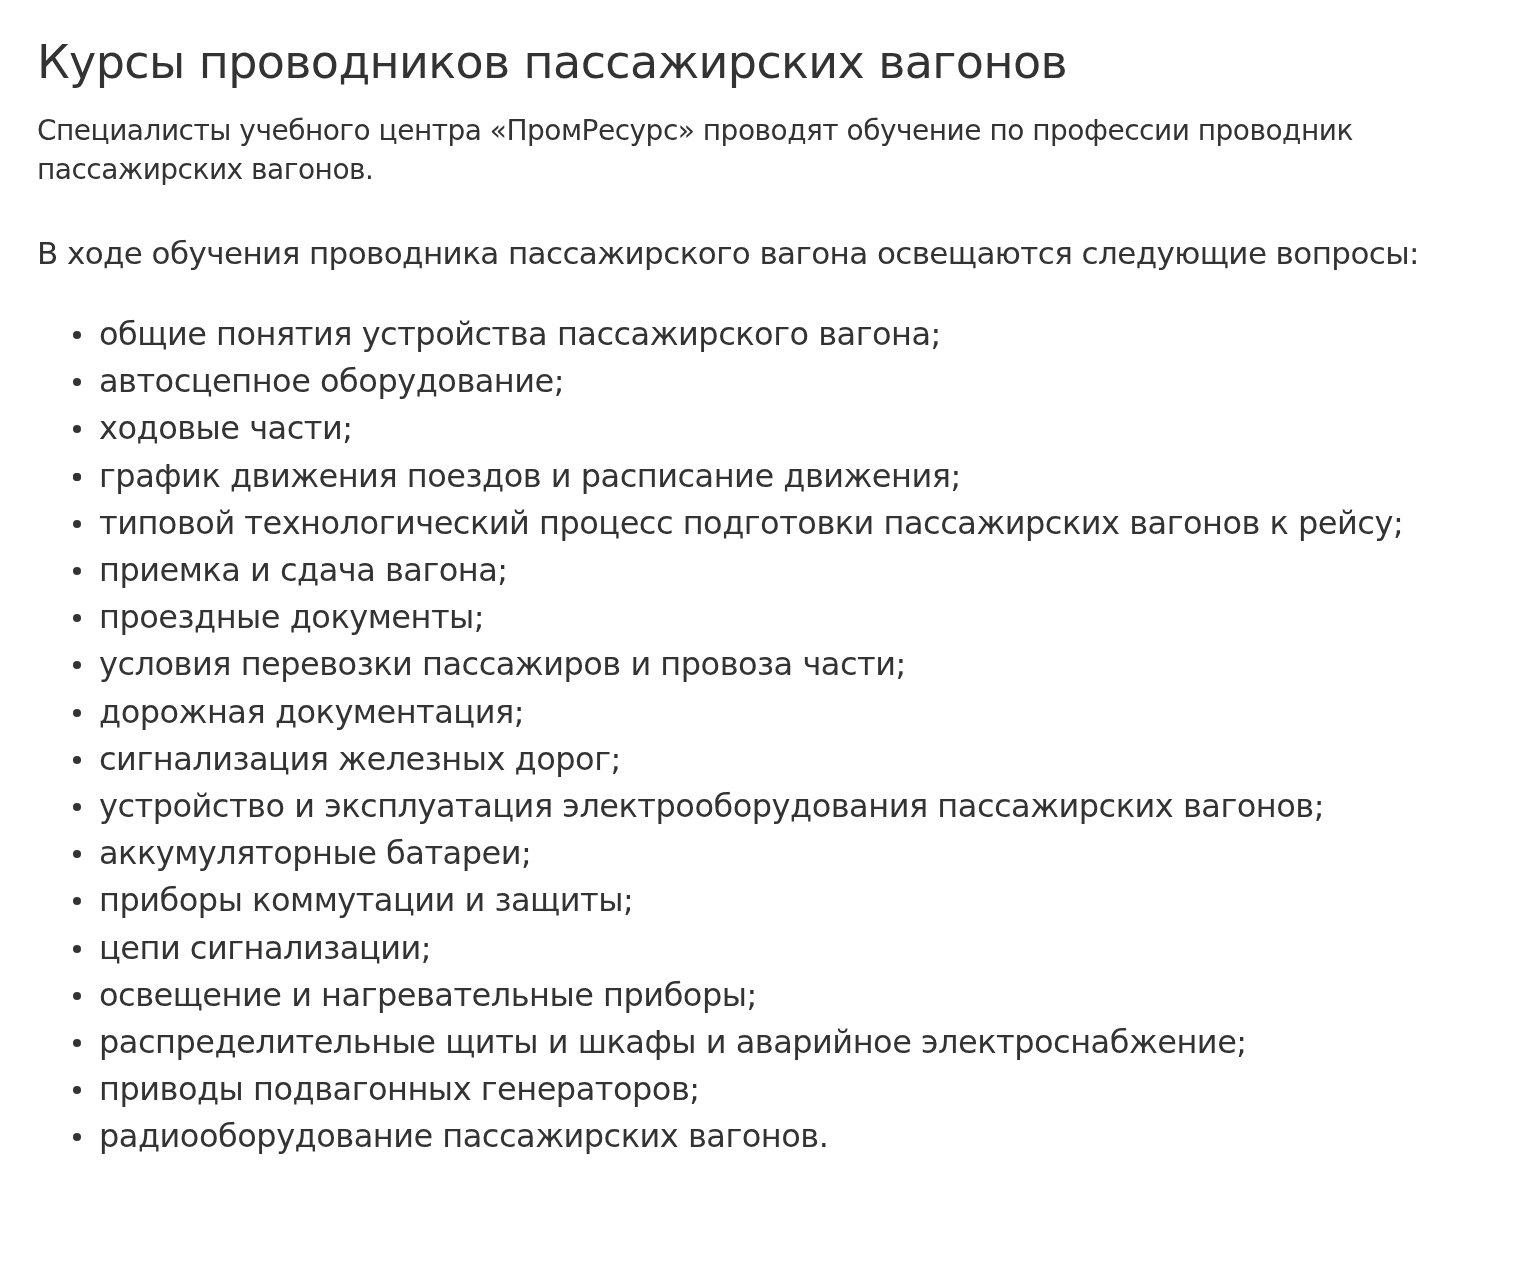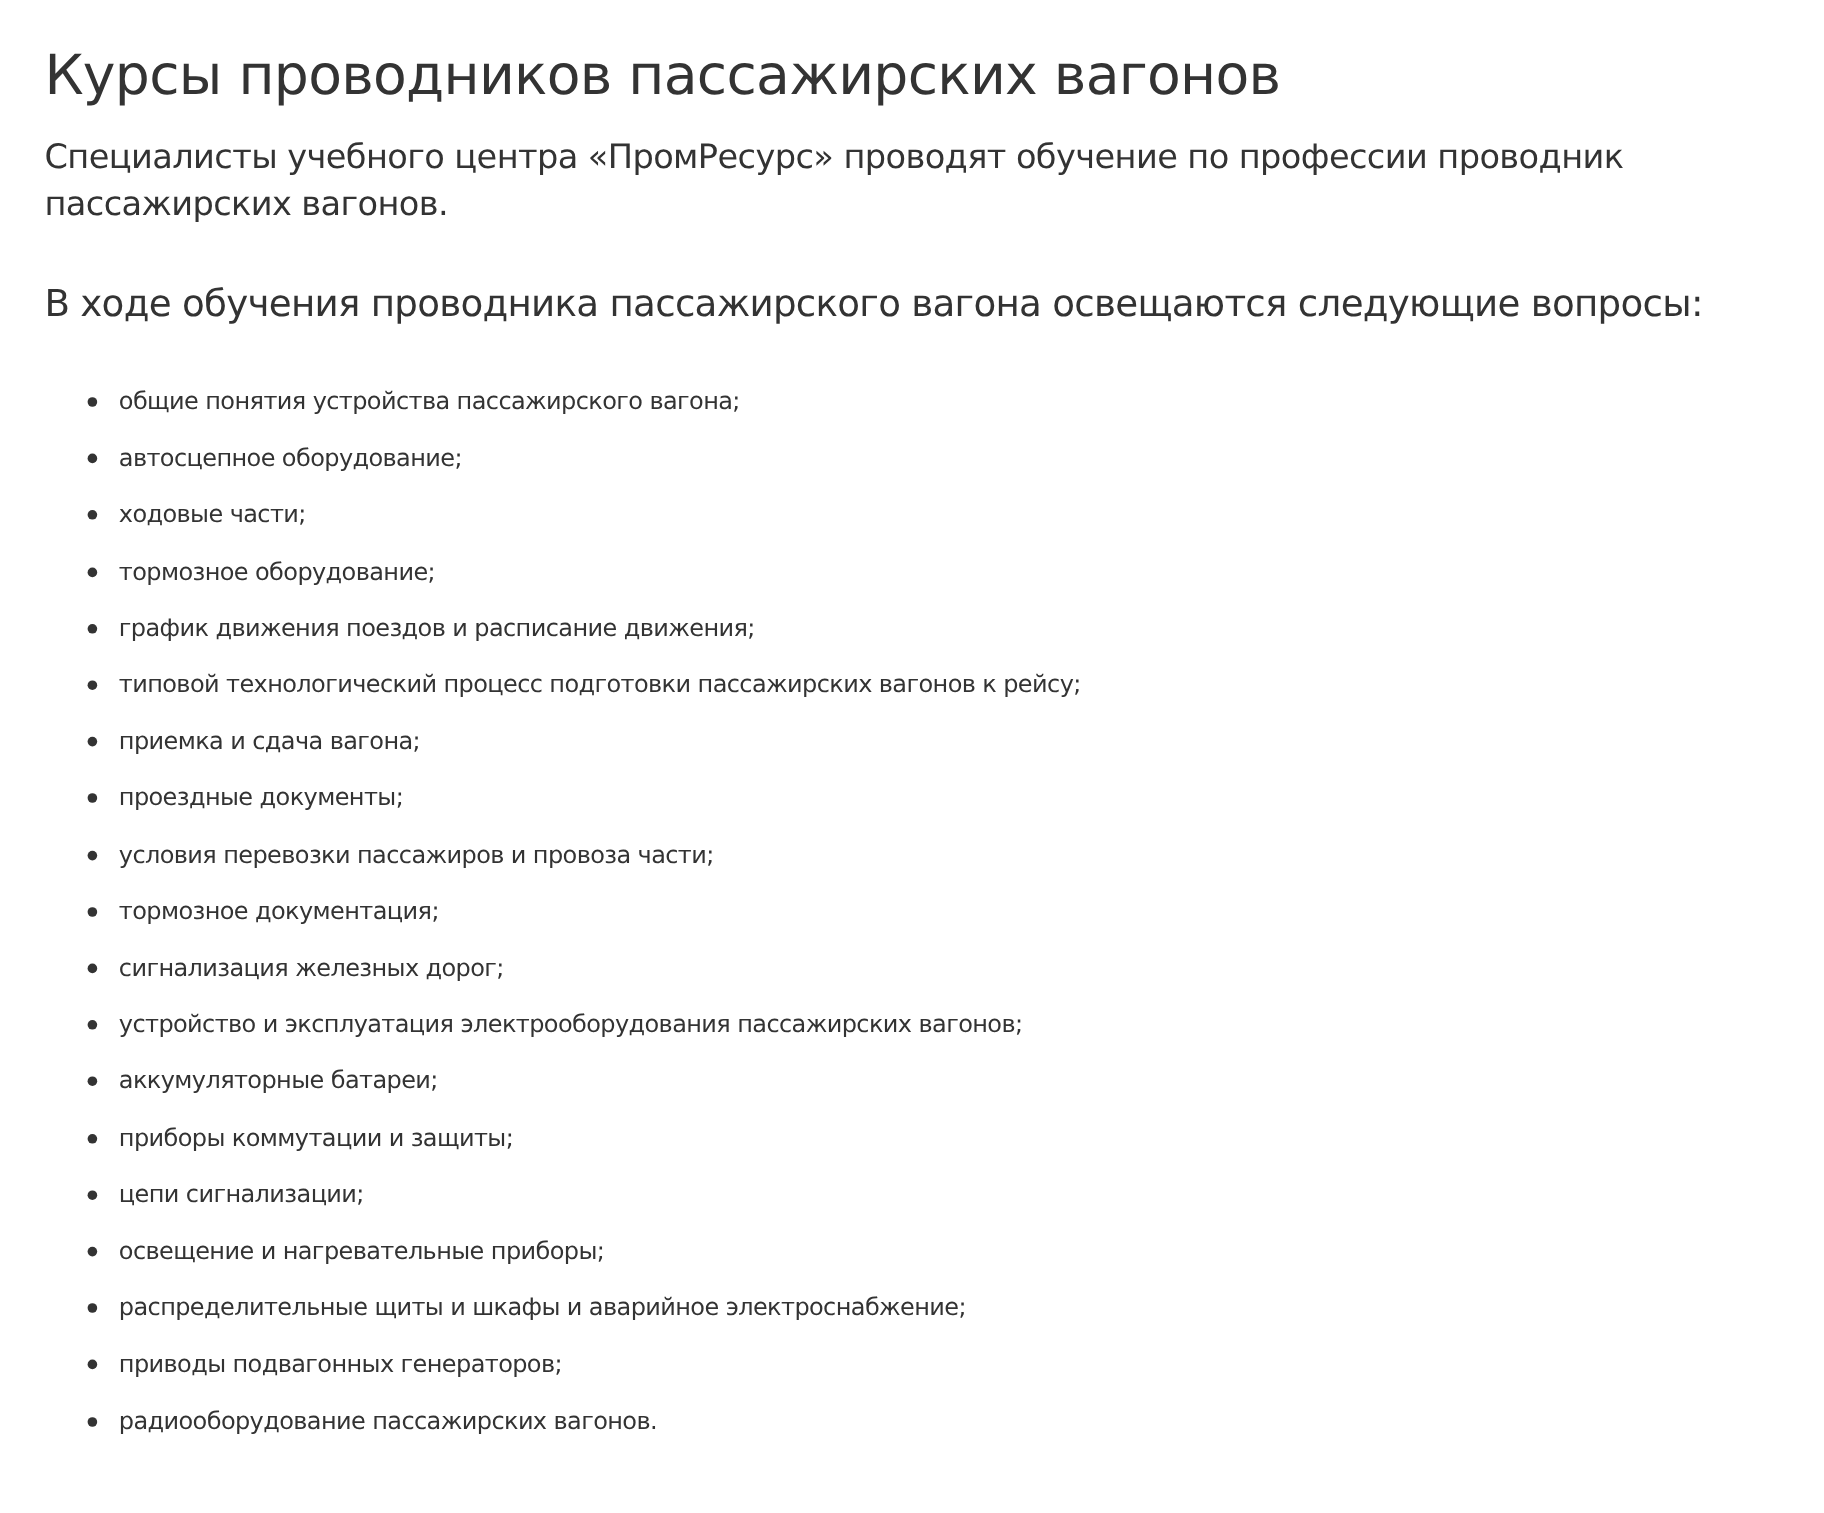--- a/index.html
+++ b/index.html
@@ -22,46 +22,46 @@
     margin: 0; position: absolute; top: 232px; left: 0;
     font-size: 31px; font-weight: normal; letter-spacing: -0.6px;
     line-height: 42px; white-space: nowrap;
   }
   ul {
     position: absolute; top: 311px; left: 0; margin: 0; padding: 0;
     list-style: none;
   }
   li {
     position: relative; padding-left: 62px;
-    font-size: 20px; line-height: 47.2px; letter-spacing: -0.5px;
+    font-size: 32px; line-height: 47.2px; letter-spacing: -0.5px;
     white-space: nowrap;
   }
   li .bullet {
     position: absolute; left: 36px; top: 20px;
     width: 8px; height: 8px; border-radius: 50%; background: #333333;
   }
 </style>
 </head>
 <body>
 
 <div class="content">
   <h1>Курсы проводников пассажирских вагонов</h1>
   <p class="intro">Специалисты учебного центра «ПромРесурс» проводят обучение по профессии проводник пассажирских вагонов.</p>
   <h2>В ходе обучения проводника пассажирского вагона освещаются следующие вопросы:</h2>
   <ul id="topics">
       <li><span class="bullet"></span><span>общие понятия устройства пассажирского вагона;</span></li>
       <li><span class="bullet"></span><span>автосцепное оборудование;</span></li>
       <li><span class="bullet"></span><span>ходовые части;</span></li>
-      <li><span class="bullet"></span><span>тормозное оборудование;</span></li>
+      <li><span class="bullet"></span></li>
       <li><span class="bullet"></span><span>график движения поездов и расписание движения;</span></li>
       <li><span class="bullet"></span><span>типовой технологический процесс подготовки пассажирских вагонов к рейсу;</span></li>
       <li><span class="bullet"></span><span>приемка и сдача вагона;</span></li>
       <li><span class="bullet"></span><span>проездные документы;</span></li>
       <li><span class="bullet"></span><span>условия перевозки пассажиров и провоза части;</span></li>
-      <li><span class="bullet"></span><span>тормозное документация;</span></li>
+      <li><span class="bullet"></span><span>дорожная документация;</span></li>
       <li><span class="bullet"></span><span>сигнализация железных дорог;</span></li>
       <li><span class="bullet"></span><span>устройство и эксплуатация электрооборудования пассажирских вагонов;</span></li>
       <li><span class="bullet"></span><span>аккумуляторные батареи;</span></li>
       <li><span class="bullet"></span><span>приборы коммутации и защиты;</span></li>
       <li><span class="bullet"></span><span>цепи сигнализации;</span></li>
       <li><span class="bullet"></span><span>освещение и нагревательные приборы;</span></li>
       <li><span class="bullet"></span><span>распределительные щиты и шкафы и аварийное электроснабжение;</span></li>
       <li><span class="bullet"></span><span>приводы подвагонных генераторов;</span></li>
       <li><span class="bullet"></span><span>радиооборудование пассажирских вагонов.</span></li>
     </ul>

